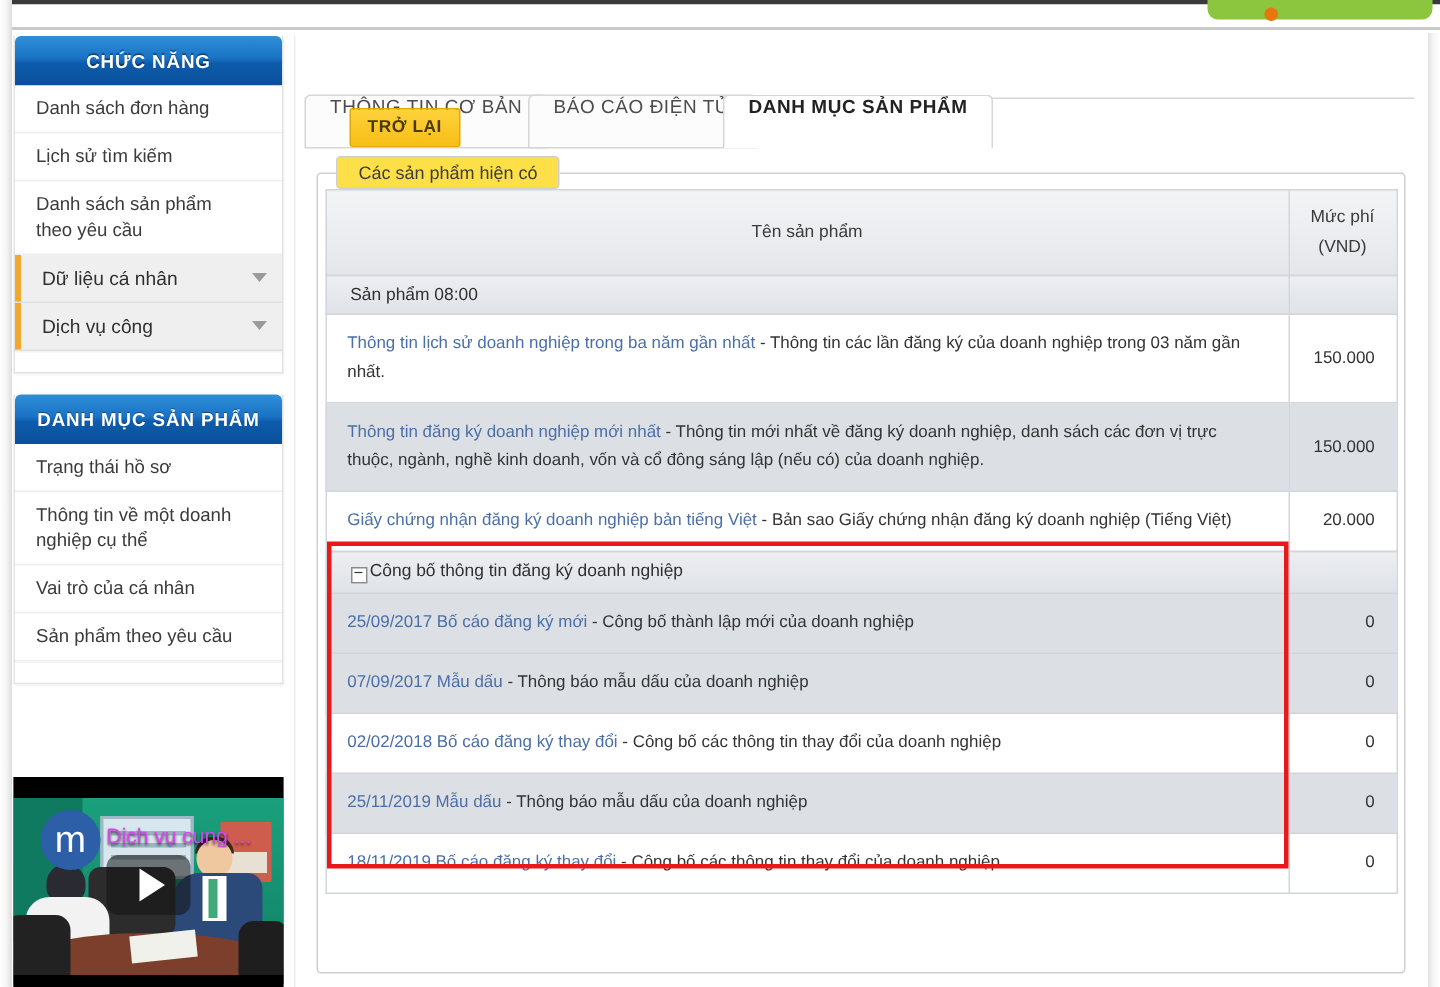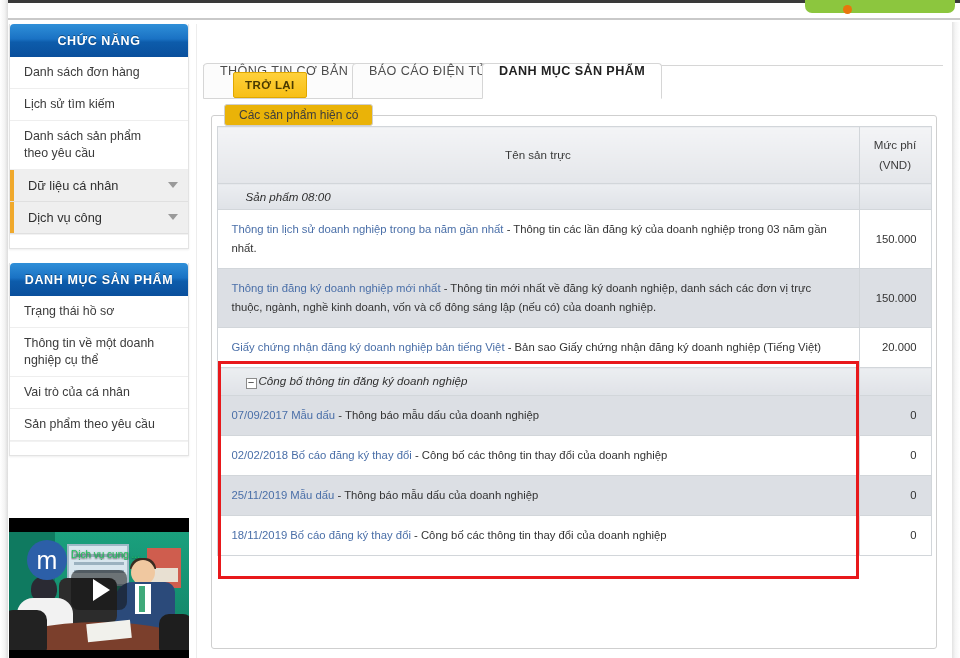--- a/index.html
+++ b/index.html
@@ -143,21 +143,21 @@
     background: #222; border-radius: 10px; }
   .video-bar-top { position: absolute; left: 0; top: 0; width: 180px; height: 14px; background: #000; }
   .video-bar-bot { position: absolute; left: 0; bottom: 0; width: 180px; height: 8px; background: #000; }
   .video-avatar {
     position: absolute; left: 18px; top: 22px; width: 40px; height: 40px;
     border-radius: 50%; background: #2c5fa8;
     color: #fff; font-size: 25px; display:flex; align-items:center; justify-content:center;
   }
   .video-title {
     position: absolute; left: 62px; top: 31px; width: 112px;
-    color: #22c55e; font-size: 10px;
+    color: #d946ef; font-size: 14px;
     white-space: nowrap; overflow: hidden;
     text-shadow: 0 1px 2px rgba(0,0,0,0.8);
   }
   .video-play {
     position: absolute; left: 62px; top: 52px; width: 56px; height: 40px;
     border-radius: 8px; background: rgba(20,20,20,0.55);
     display: flex; align-items: center; justify-content: center;
   }
   .video-play::after {
     content: ""; display:block;
@@ -213,21 +213,21 @@
     border: 1px solid #cfcfcf; border-radius: 3px;
     padding: 0;
     background: #ffffff;
   }
   fieldset.box > legend {
     margin-left: 12px;
     padding: 3px 14px;
     font-size: 12px; color: #3d3d3d;
     border: 1px solid #cfcfcf;
     border-radius: 3px;
-    background: #eab308;
+    background: #fde047;
   }
 
   table.prod {
     width: 714px;
     margin: 0 auto;
     border-collapse: collapse;
     table-layout: fixed;
   }
   table.prod th, table.prod td {
     border: 1px solid #d2d6da;
@@ -239,23 +239,22 @@
     text-align: center;
     padding: 8px 4px;
     line-height: 20px;
   }
   .col-name { width: 642px; }
   .col-fee  { width: 72px; }
 
   tr.grp td {
     background: linear-gradient(180deg,#eceef1 0%, #dfe2e7 100%);
     font-size: 11.6px; color: #2f2f2f;
-    padding: 6px 28px;
+    padding: 6px 16px;
     height: 26px;
-    font-style: italic;
   }
   tr.grp td.fee { background: linear-gradient(180deg,#eceef1 0%, #dfe2e7 100%); }
 
   tr.row td {
     font-size: 11.3px;
     padding: 10px 14px;
     line-height: 19px;
     color: #333333;
   }
   tr.row.odd td { background: #ffffff; }
@@ -391,21 +390,21 @@
     <fieldset class="box">
       <legend>Các sản phẩm hiện có</legend>
 
       <table class="prod">
         <colgroup>
           <col class="col-name">
             <col class="col-fee">
         </colgroup>
         <thead>
           <tr>
-            <th>Tên sản trực</th>
+            <th>Tên sản phẩm</th>
             <th>
               <div>Mức phí</div>
               <div>(VND)</div>
             </th>
           </tr>
         </thead>
         <tbody>
 
           <tr class="grp">
             <td>Sản phẩm 08:00</td>
@@ -437,20 +436,27 @@
             <td class="fee">20.000</td>
           </tr>
 
           <tr class="grp">
             <td>
               <span class="tree-toggle">−</span><span>Công bố thông tin đăng ký doanh nghiệp</span>
             </td>
             <td class="fee"></td>
           </tr>
 
+          <tr class="row even">
+            <td>
+              <a class="plink" href="#">25/09/2017 Bố cáo đăng ký mới</a>
+              <span class="dash">- Công bố thành lập mới của doanh nghiệp</span>
+            </td>
+            <td class="fee">0</td>
+          </tr>
 
 
           <tr class="row even">
             <td>
               <a class="plink" href="#">07/09/2017 Mẫu dấu</a>
               <span class="dash">- Thông báo mẫu dấu của doanh nghiệp</span>
             </td>
             <td class="fee">0</td>
           </tr>
 

